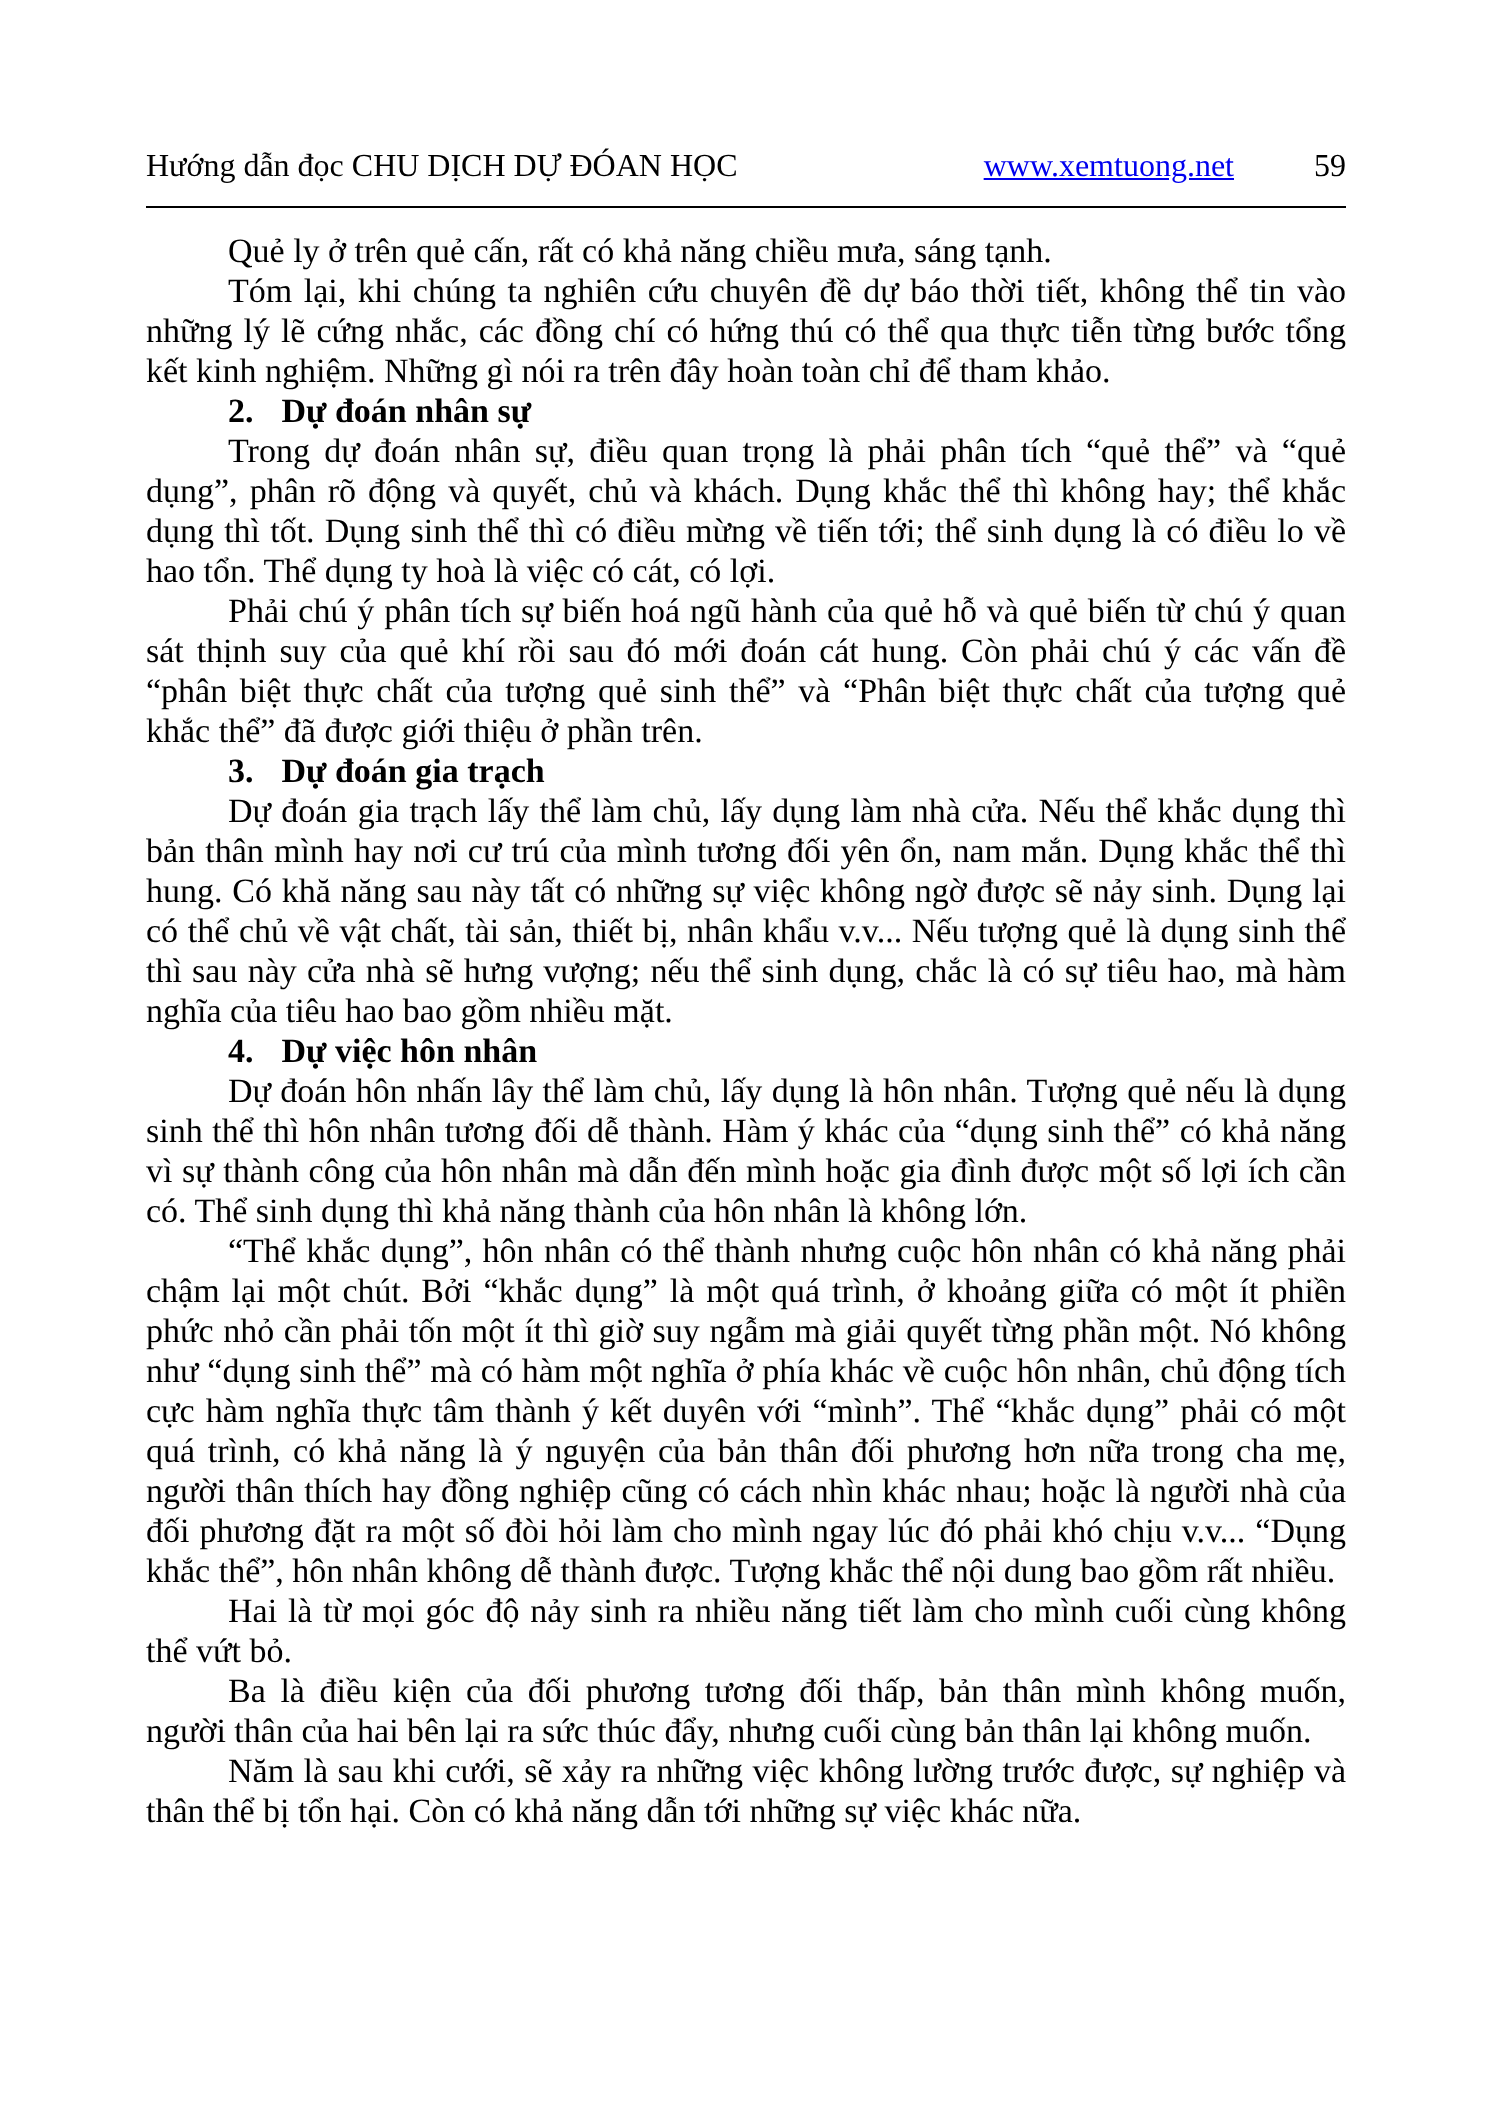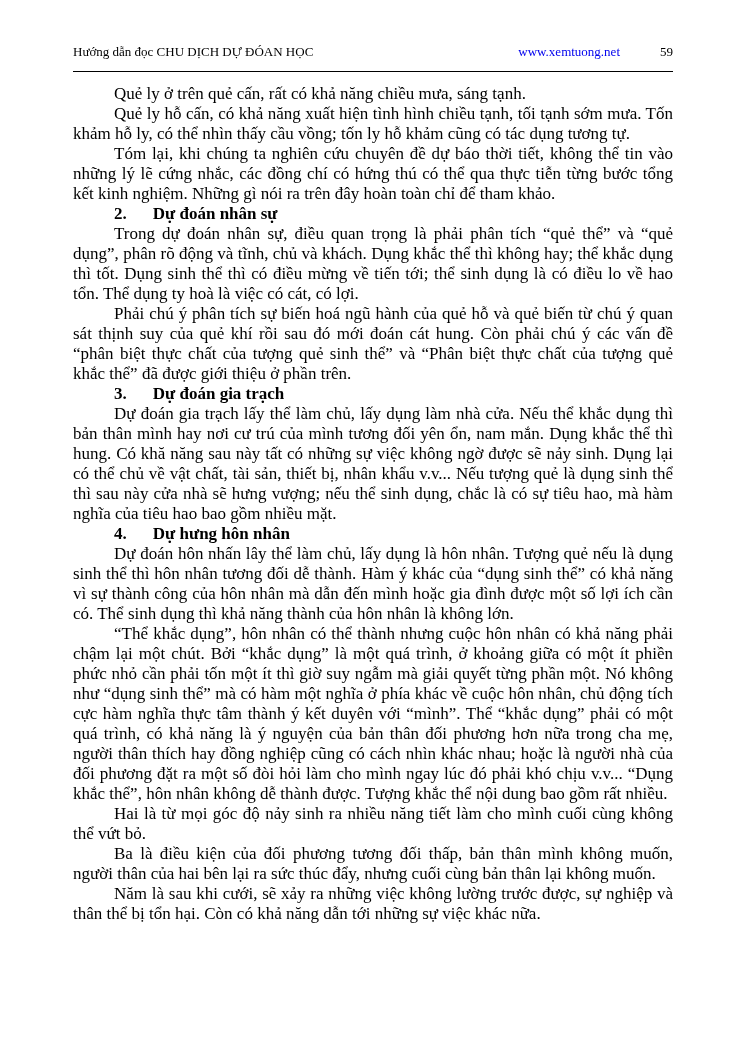--- a/index.html
+++ b/index.html
@@ -13,27 +13,29 @@
     overflow: hidden;
   }
   .page {
     width: 744px;
     height: 1053px;
     padding: 42px 71px 20px 73px;
   }
   .header {
     display: flex;
     align-items: center;
-    font-size: 13px;
+    font-size: 16px;
     line-height: 20px;
     white-space: nowrap;
+    margin-top: 32px;
   }
   .header-title { flex: 1 1 auto; }
   .header-link {
     color: #0000EE;
+    text-decoration: underline;
     margin-right: 40px;
     cursor: pointer;
   }
   .header-pagenum { }
   .divider {
     border: none;
     border-top: 1.7px solid #000000;
     margin: 9px 0 0 0;
   }
   .body-text {
@@ -43,45 +45,44 @@
   }
   .body-text p {
     margin: 0;
     text-align: justify;
     text-indent: 41px;
   }
   p.heading {
     font-weight: bold;
     text-align: left;
   }
-  p.heading .h-label { margin-left: 26px; text-align: center; }
+  p.heading .h-label { margin-left: 14px; text-align: center; }
 </style>
 </head>
 <body>
 
 <div class="page">
 
   <div class="header">
     <span class="header-title">Hướng dẫn đọc CHU DỊCH DỰ ĐÓAN HỌC</span>
     <a class="header-link">www.xemtuong.net</a>
     <span class="header-pagenum">59</span>
   </div>
 
   <hr class="divider">
 
   <div class="body-text">
     <p>Quẻ ly ở trên quẻ cấn, rất có khả năng chiều mưa, sáng tạnh.</p>
-    <p>Quẻ ly hỗ cấn, có khả năng xuất hiện tình hình chiều tạnh, tối tạnh sớm mưa. Tốn khảm hỗ ly, có thể nhìn thấy cầu vồng; tốn ly hỗ khảm cũng có tác dụng tương tự.</p>
     <p>Tóm lại, khi chúng ta nghiên cứu chuyên đề dự báo thời tiết, không thể tin vào những lý lẽ cứng nhắc, các đồng chí có hứng thú có thể qua thực tiễn từng bước tổng kết kinh nghiệm. Những gì nói ra trên đây hoàn toàn chỉ để tham khảo.</p>
     <p class="heading"><span class="h-num">2.</span><span class="h-label">Dự đoán nhân sự</span></p>
-    <p>Trong dự đoán nhân sự, điều quan trọng là phải phân tích “quẻ thể” và “quẻ dụng”, phân rõ động và tĩnh, chủ và khách. Dụng khắc thể thì không hay; thể khắc dụng thì tốt. Dụng sinh thể thì có điều mừng về tiến tới; thể sinh dụng là có điều lo về hao tổn. Thể dụng ty hoà là việc có cát, có lợi.</p>
+    <p>Trong dự đoán nhân sự, điều quan trọng là phải phân tích “quẻ thể” và “quẻ dụng”, phân rõ động và quyết, chủ và khách. Dụng khắc thể thì không hay; thể khắc dụng thì tốt. Dụng sinh thể thì có điều mừng về tiến tới; thể sinh dụng là có điều lo về hao tổn. Thể dụng ty hoà là việc có cát, có lợi.</p>
     <p>Phải chú ý phân tích sự biến hoá ngũ hành của quẻ hỗ và quẻ biến từ chú ý quan sát thịnh suy của quẻ khí rồi sau đó mới đoán cát hung. Còn phải chú ý các vấn đề “phân biệt thực chất của tượng quẻ sinh thể” và “Phân biệt thực chất của tượng quẻ khắc thể” đã được giới thiệu ở phần trên.</p>
     <p class="heading"><span class="h-num">3.</span><span class="h-label">Dự đoán gia trạch</span></p>
     <p>Dự đoán gia trạch lấy thể làm chủ, lấy dụng làm nhà cửa. Nếu thể khắc dụng thì bản thân mình hay nơi cư trú của mình tương đối yên ổn, nam mắn. Dụng khắc thể thì hung. Có khă năng sau này tất có những sự việc không ngờ được sẽ nảy sinh. Dụng lại có thể chủ về vật chất, tài sản, thiết bị, nhân khẩu v.v... Nếu tượng quẻ là dụng sinh thể thì sau này cửa nhà sẽ hưng vượng; nếu thể sinh dụng, chắc là có sự tiêu hao, mà hàm nghĩa của tiêu hao bao gồm nhiều mặt.</p>
-    <p class="heading"><span class="h-num">4.</span><span class="h-label">Dự hưng hôn nhân</span></p>
+    <p class="heading"><span class="h-num">4.</span><span class="h-label">Dự việc hôn nhân</span></p>
     <p>Dự đoán hôn nhấn lây thể làm chủ, lấy dụng là hôn nhân. Tượng quẻ nếu là dụng sinh thể thì hôn nhân tương đối dễ thành. Hàm ý khác của “dụng sinh thể” có khả năng vì sự thành công của hôn nhân mà dẫn đến mình hoặc gia đình được một số lợi ích cần có. Thể sinh dụng thì khả năng thành của hôn nhân là không lớn.</p>
     <p>“Thể khắc dụng”, hôn nhân có thể thành nhưng cuộc hôn nhân có khả năng phải chậm lại một chút. Bởi “khắc dụng” là một quá trình, ở khoảng giữa có một ít phiền phức nhỏ cần phải tốn một ít thì giờ suy ngẫm mà giải quyết từng phần một. Nó không như “dụng sinh thể” mà có hàm một nghĩa ở phía khác về cuộc hôn nhân, chủ động tích cực hàm nghĩa thực tâm thành ý kết duyên với “mình”. Thể “khắc dụng” phải có một quá trình, có khả năng là ý nguyện của bản thân đối phương hơn nữa trong cha mẹ, người thân thích hay đồng nghiệp cũng có cách nhìn khác nhau; hoặc là người nhà của đối phương đặt ra một số đòi hỏi làm cho mình ngay lúc đó phải khó chịu v.v... “Dụng khắc thể”, hôn nhân không dễ thành được. Tượng khắc thể nội dung bao gồm rất nhiều.</p>
     <p>Hai là từ mọi góc độ nảy sinh ra nhiều năng tiết làm cho mình cuối cùng không thể vứt bỏ.</p>
     <p>Ba là điều kiện của đối phương tương đối thấp, bản thân mình không muốn, người thân của hai bên lại ra sức thúc đẩy, nhưng cuối cùng bản thân lại không muốn.</p>
     <p>Năm là sau khi cưới, sẽ xảy ra những việc không lường trước được, sự nghiệp và thân thể bị tổn hại. Còn có khả năng dẫn tới những sự việc khác nữa.</p>
   </div>
 
 </div>
 
 </body></html>

